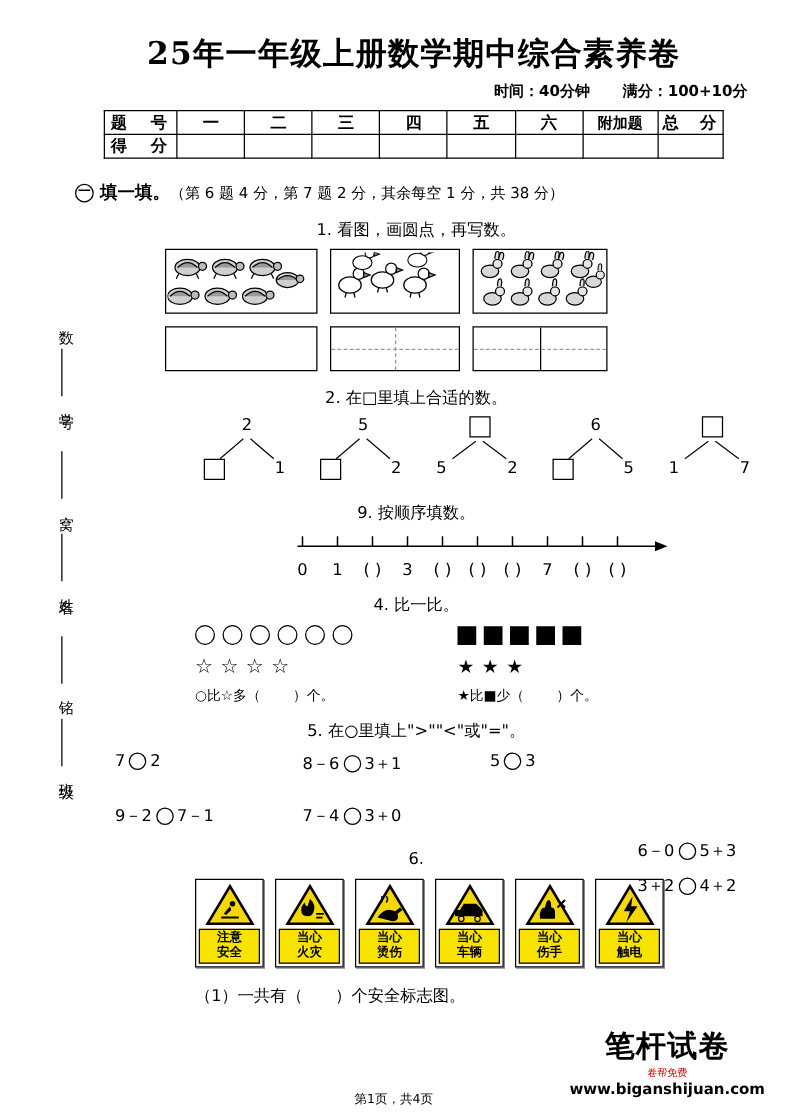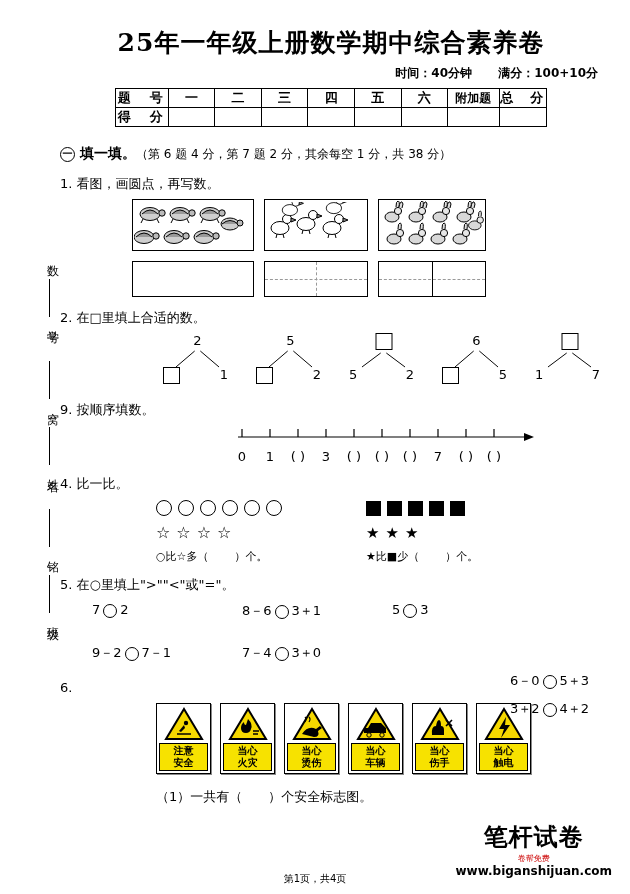--- a/index.html
+++ b/index.html
@@ -31,21 +31,21 @@
   .info-line {
     text-align: right;
     font-size: 12px;
     font-weight: bold;
     margin: 6px 8px 6px 0;
   }
   .info-line span { margin-left: 22px; }
   
   .score-table {
     border-collapse: collapse;
-    width: 432px;
+    width: 496px;
     margin: 0 auto 18px auto;
     font-size: 13px;
   }
   .score-table td {
     border: 1px solid #000;
     height: 17px;
     text-align: center;
     font-weight: bold;
     padding: 0;
   }
@@ -68,20 +68,21 @@
     border-radius: 50%;
     line-height: 12px;
     text-align: center;
     font-size: 10px;
     margin-right: 5px;
   }
   .sec-head .small { font-weight: normal; font-size: 12px; }
   .q {
     font-size: 13px;
     margin: 12px 0 6px 4px;
+    text-align: center;
   }
   
   .pic-row { display: flex; gap: 10px; margin-left: 76px; margin-top: 6px;}
   .pic-box {
     border: 1px solid #000;
     background: #fff;
     height: 52px;
     display: flex; align-items: center; justify-content: center;
     gap: 2px;
     overflow: hidden;

